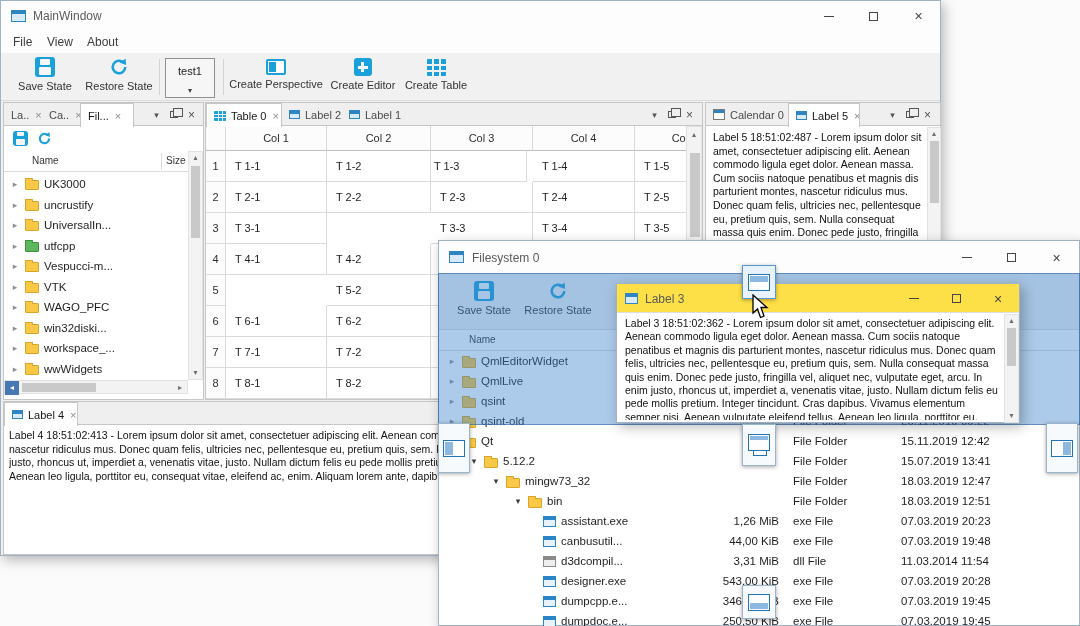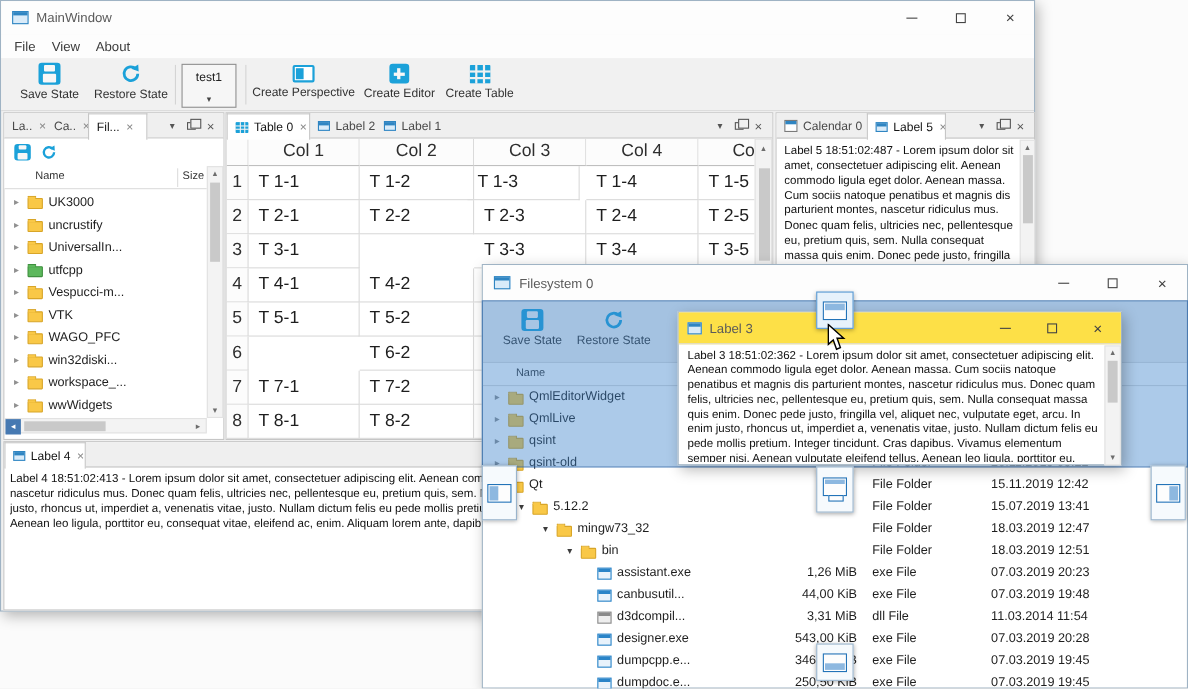--- a/index.html
+++ b/index.html
@@ -48,21 +48,21 @@
 .tab{position:absolute;top:0;height:23px;display:flex;align-items:center;gap:5px;padding:0 7px;font-size:11px;color:#4a4a4a;white-space:nowrap;overflow:hidden}
 .tab.on{background:#fff;border:1px solid #c6c6c6;border-bottom:0;height:24px;color:#151515;z-index:2}
 .tabx{font-size:11px;color:#8a8a8a;margin-left:1px}
 .dkb{position:absolute;top:3px;width:17px;height:17px;display:flex;align-items:center;justify-content:center;color:#555;font-size:9px}
 .flt{width:8px;height:7px;border:1px solid #555;position:relative;background:#efefef}
 .flt::before{content:"";position:absolute;left:2px;top:-4px;width:8px;height:7px;border:1px solid #555;background:#efefef}
 .trow{position:absolute;left:0;width:184px;height:21px;display:flex;align-items:center;gap:5px;padding-left:6px;font-size:11.5px;color:#1e1e1e}
 .chev{width:10px;color:#909090;font-size:9px;flex:none;text-align:center}
 .chev.exp{color:#3c3c3c}
 .hdr{position:absolute;font-size:10px;color:#333}
-.gc{position:absolute;border-right:1px solid #dadada;border-bottom:1px solid #dadada;display:flex;align-items:center;padding-left:9px;font-size:16px;color:#1e1e1e;overflow:hidden}
+.gc{position:absolute;border-right:1px solid #dadada;border-bottom:1px solid #dadada;display:flex;align-items:center;padding-left:9px;font-size:11px;color:#1e1e1e;overflow:hidden}
 .gh{justify-content:center;padding-left:0;background:#fcfcfc;border-bottom:1px solid #bfbfbf;color:#2e2e2e}
 .gn{justify-content:center;padding-left:0;background:#fcfcfc;color:#2e2e2e}
 .sb{position:absolute;background:#f3f3f3;border:1px solid #e2e2e2}
 .sbt{position:absolute;background:#c9c9c9}
 .sba{position:absolute;left:0;width:100%;color:#6d6d6d;font-size:8px;line-height:12px;text-align:center}
 .sba.blue{background:#4679b2;color:#fff;height:14px;line-height:14px}
 .lbltext{position:absolute;font-size:10.5px;line-height:13.6px;color:#101010;overflow:hidden}
 .fsrow{position:absolute;left:0;width:100%;height:20px;font-size:11.5px;color:#1e1e1e}
 .fsrow span{white-space:nowrap}
 .nm{position:absolute;top:0;height:20px;display:flex;align-items:center;gap:5px}
@@ -273,26 +273,26 @@
       <div class="gc" style="left:225px;top:87px;width:102px;height:31px">T 3-3</div>
       <div class="gc" style="left:327px;top:87px;width:102px;height:31px">T 3-4</div>
       <div class="gc" style="left:429px;top:87px;width:100px;height:31px">T 3-5</div>
       <div class="gc gn" style="left:0;top:118px;width:20px;height:31px">4</div>
       <div class="gc" style="left:20px;top:118px;width:101px;height:31px">T 4-1</div>
       <div class="gc" style="left:121px;top:118px;width:104px;height:31px">T 4-2</div>
       <div class="gc" style="left:225px;top:118px;width:102px;height:31px">T 4-3</div>
       <div class="gc" style="left:327px;top:118px;width:102px;height:31px">T 4-4</div>
       <div class="gc" style="left:429px;top:118px;width:100px;height:31px">T 4-5</div>
       <div class="gc gn" style="left:0;top:149px;width:20px;height:31px">5</div>
-      <div class="gc" style="left:20px;top:149px;width:101px;height:31px">T 5-1</div>
       <div class="gc" style="left:121px;top:149px;width:104px;height:31px">T 5-2</div>
       <div class="gc" style="left:225px;top:149px;width:102px;height:31px">T 5-3</div>
       <div class="gc" style="left:327px;top:149px;width:102px;height:31px">T 5-4</div>
       <div class="gc" style="left:429px;top:149px;width:100px;height:31px">T 5-5</div>
       <div class="gc gn" style="left:0;top:180px;width:20px;height:31px">6</div>
+      <div class="gc" style="left:20px;top:180px;width:101px;height:31px">T 6-1</div>
       <div class="gc" style="left:121px;top:180px;width:104px;height:31px">T 6-2</div>
       <div class="gc" style="left:225px;top:180px;width:102px;height:31px">T 6-3</div>
       <div class="gc" style="left:327px;top:180px;width:102px;height:31px">T 6-4</div>
       <div class="gc" style="left:429px;top:180px;width:100px;height:31px">T 6-5</div>
       <div class="gc gn" style="left:0;top:211px;width:20px;height:31px">7</div>
       <div class="gc" style="left:20px;top:211px;width:101px;height:31px">T 7-1</div>
       <div class="gc" style="left:121px;top:211px;width:104px;height:31px">T 7-2</div>
       <div class="gc" style="left:225px;top:211px;width:102px;height:31px">T 7-3</div>
       <div class="gc" style="left:327px;top:211px;width:102px;height:31px">T 7-4</div>
       <div class="gc" style="left:429px;top:211px;width:100px;height:31px">T 7-5</div>

